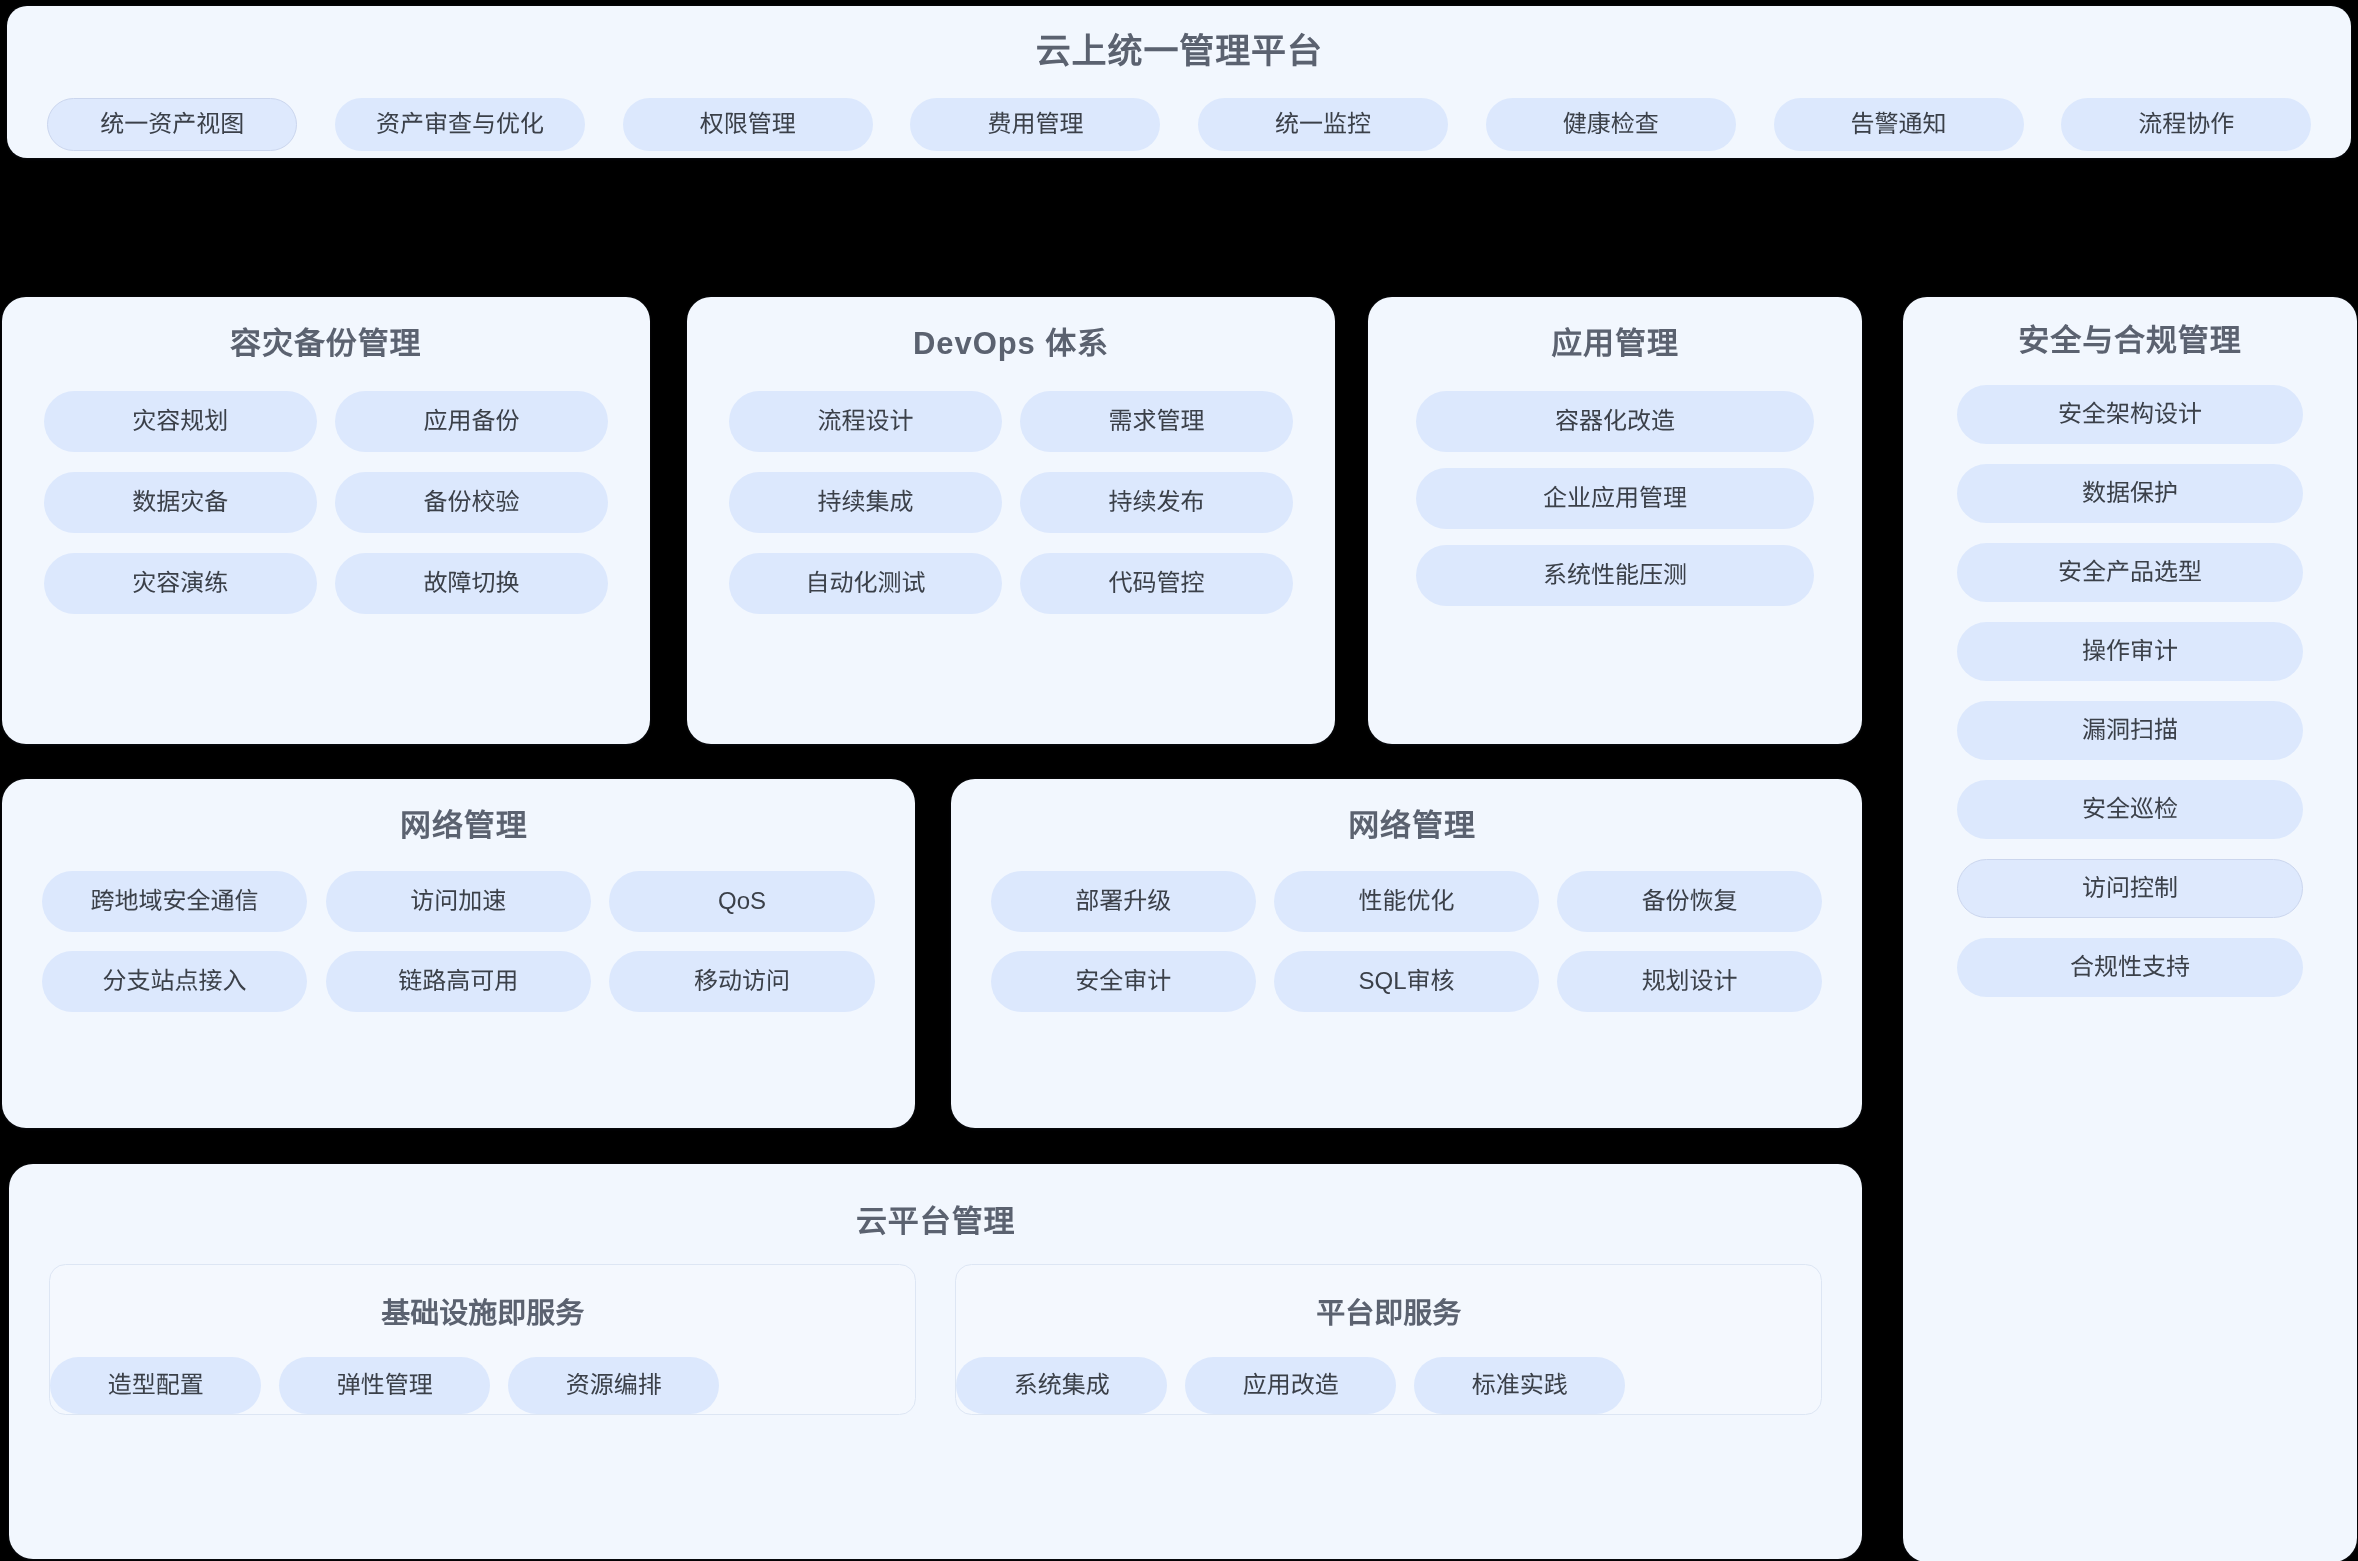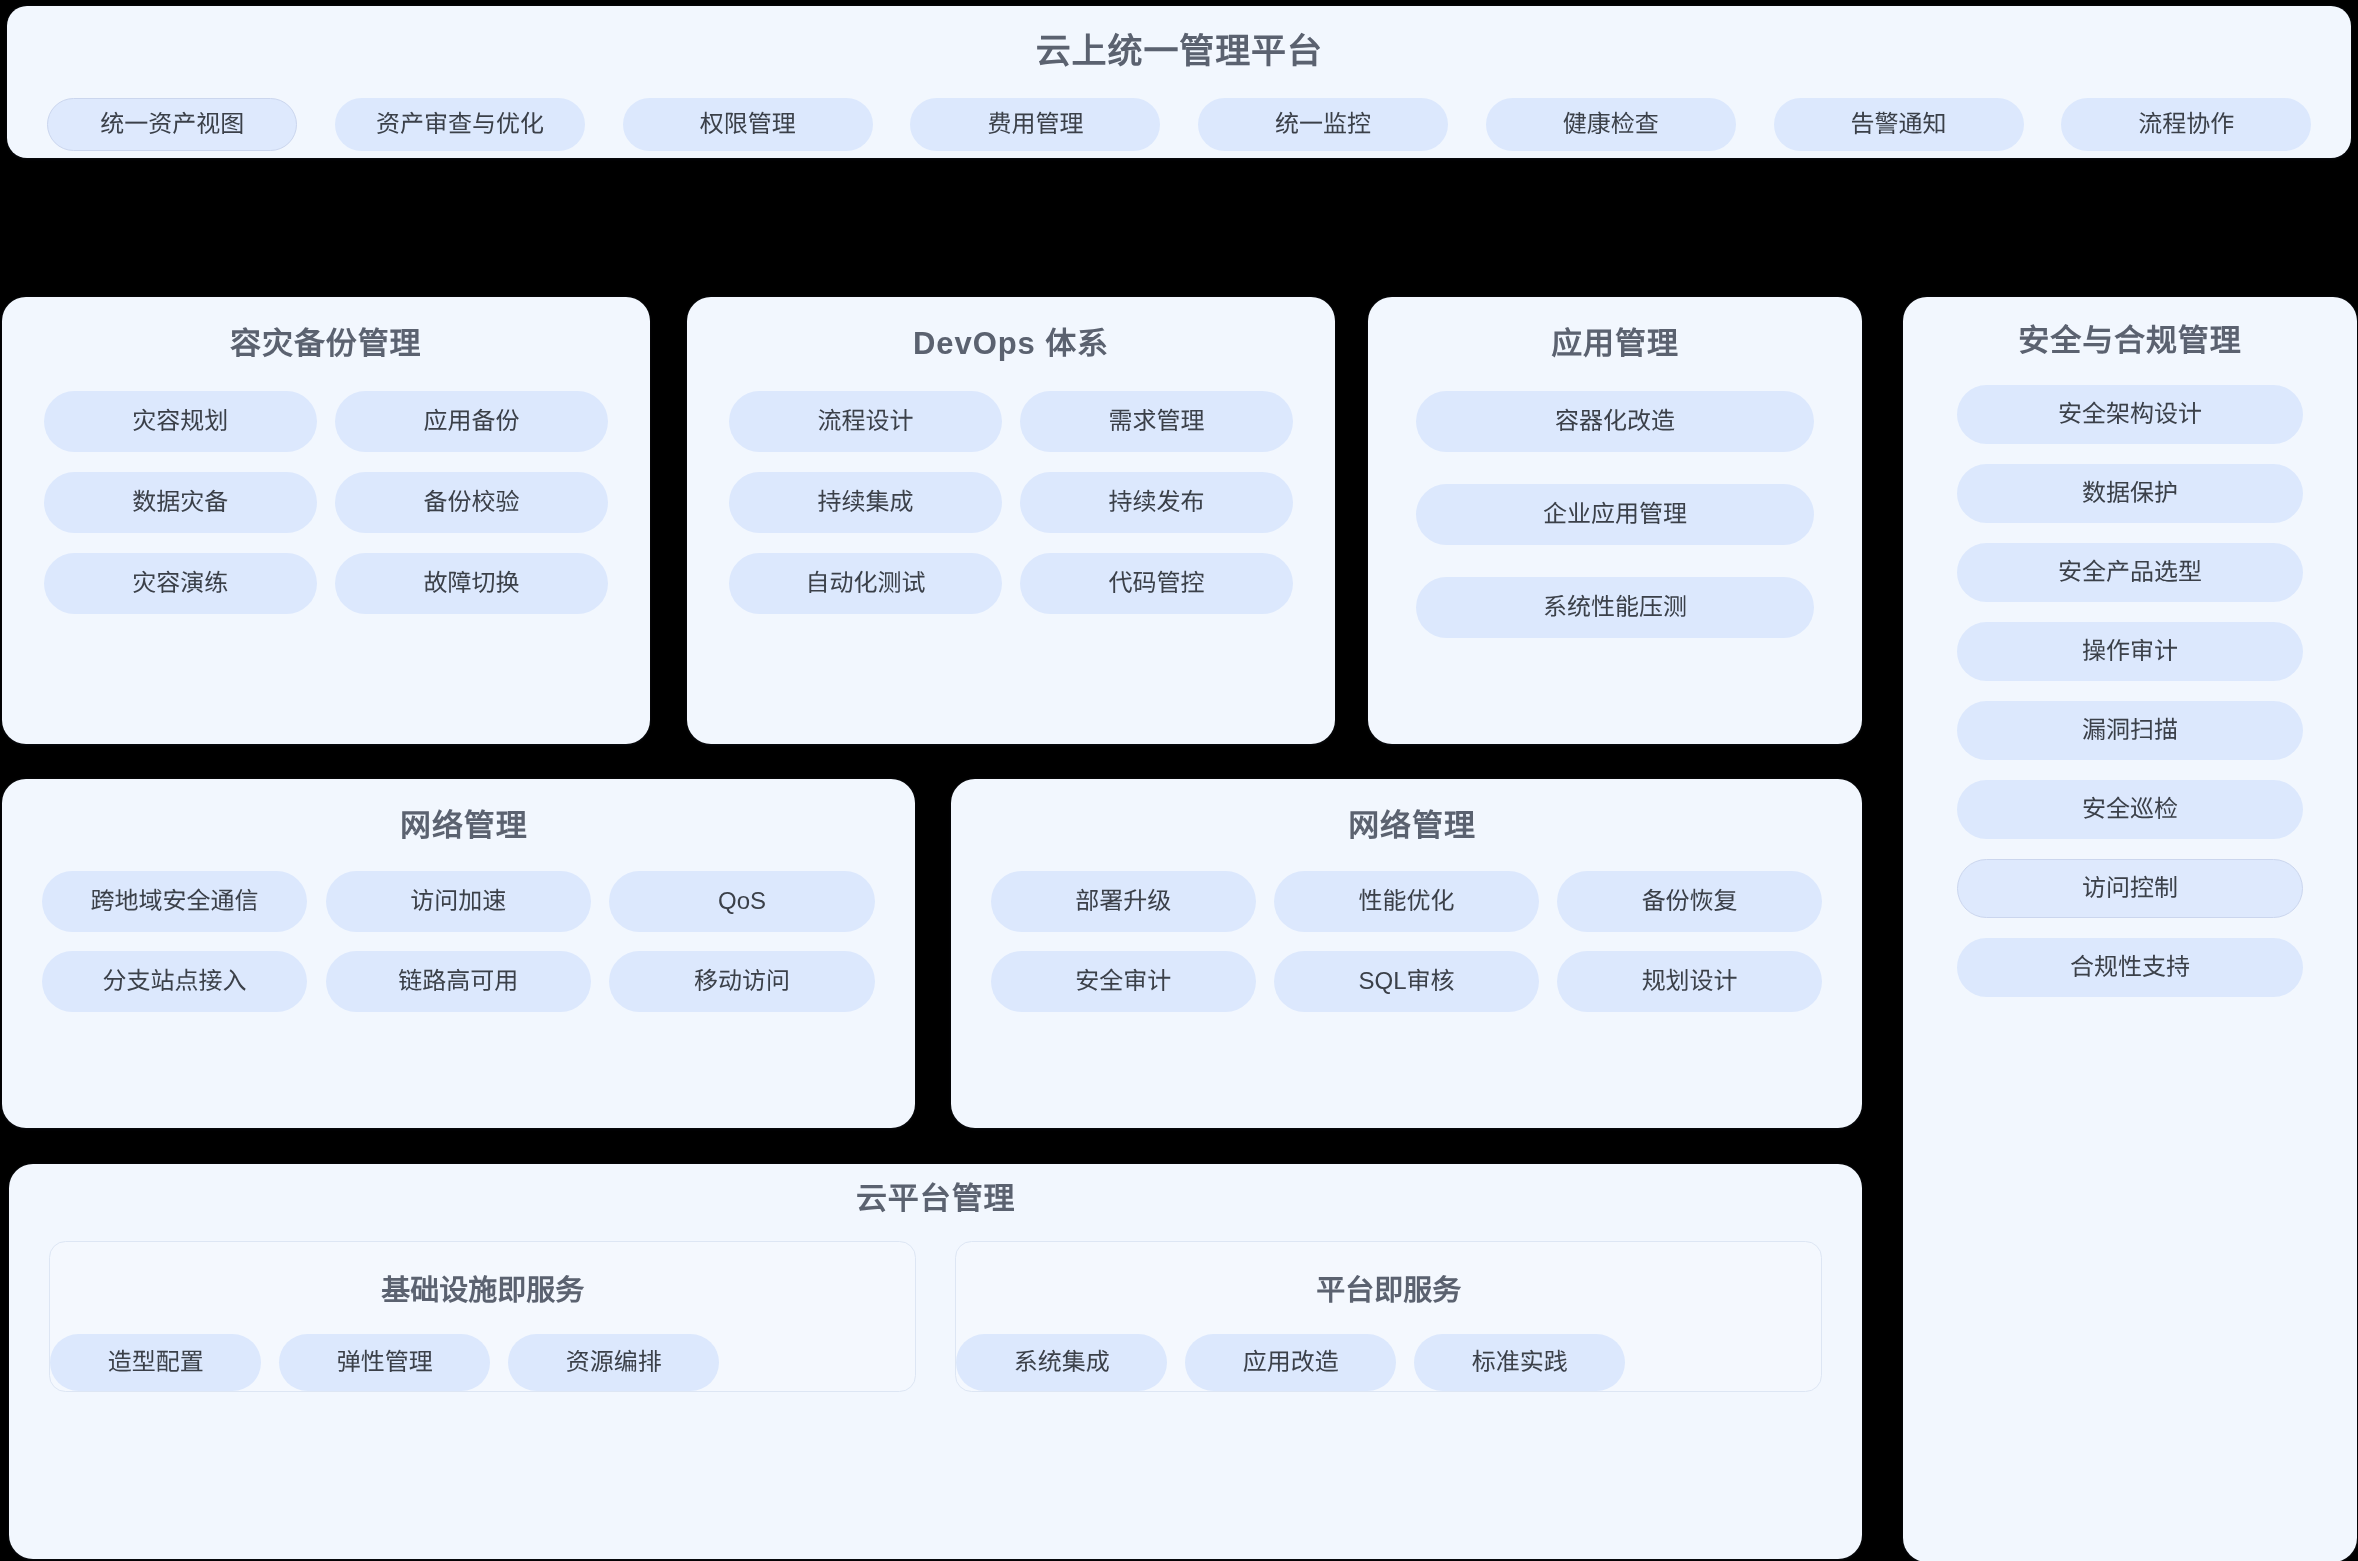--- a/index.html
+++ b/index.html
@@ -91,21 +91,21 @@
     grid-template-columns: 1fr 1fr;
     gap: 20px 18.4px;
     padding: 0 42px;
     margin-top: 29px;
   }
   .grid2 .chip { height: 61px; }
 
   .stack {
     display: flex;
     flex-direction: column;
-    gap: 32px;
+    gap: 16px;
     padding: 0 48px;
     margin-top: 29px;
   }
   .stack .chip { height: 61px; }
 
   #sec-card .card-title { margin-top: 25px; }
   #sec-card .stack { margin-top: 26px; gap: 20px; padding: 0 54px; }
   #sec-card .stack .chip { height: 59px; }
 
   #dr-card .card-title,
@@ -123,21 +123,21 @@
     padding: 0 40px;
     margin-top: 27.5px;
   }
   .grid3 .chip { height: 61px; }
 
   #net1-card .card-title,
   #net2-card .card-title { margin-top: 27.5px; margin-left: 11px; }
 
   
   #cloud-card { left: 9.2px; top: 1164px; width: 1853px; height: 395px; }
-  #cloud-card .card-title { margin-top: 16px; }
+  #cloud-card .card-title { margin-top: 39px; }
 
   .subcard-row {
     display: flex;
     gap: 39px;
     padding: 0 40px;
     margin-top: 24px;
   }
   .subcard {
     flex: 1;
     background: #F4F8FE;

